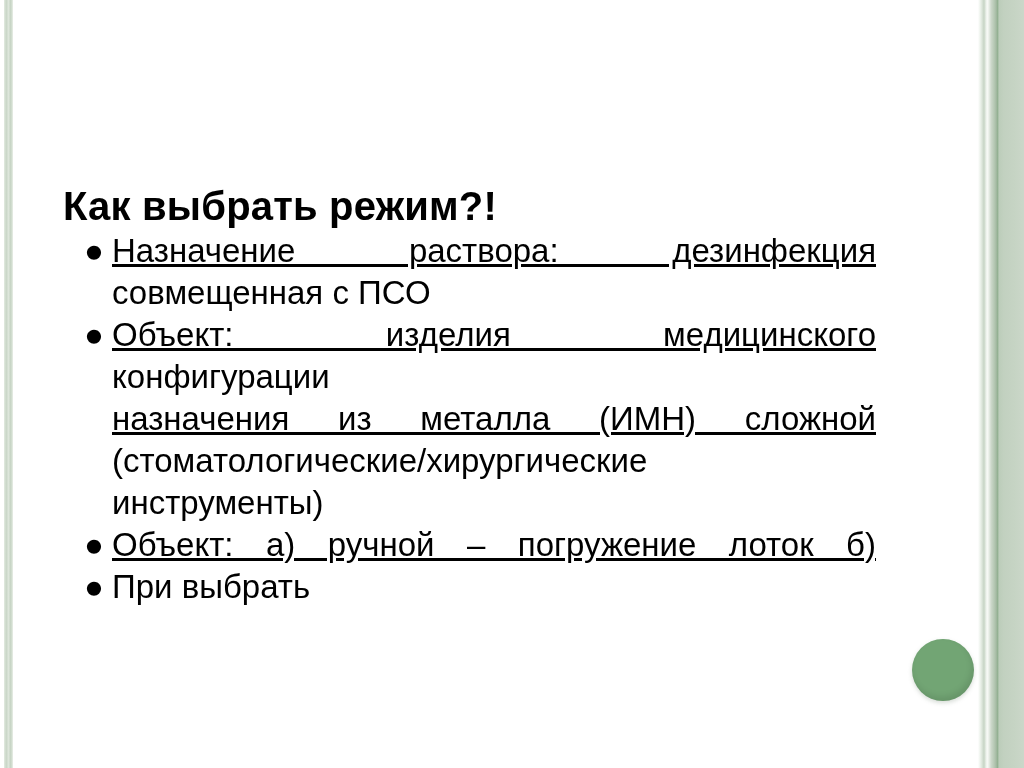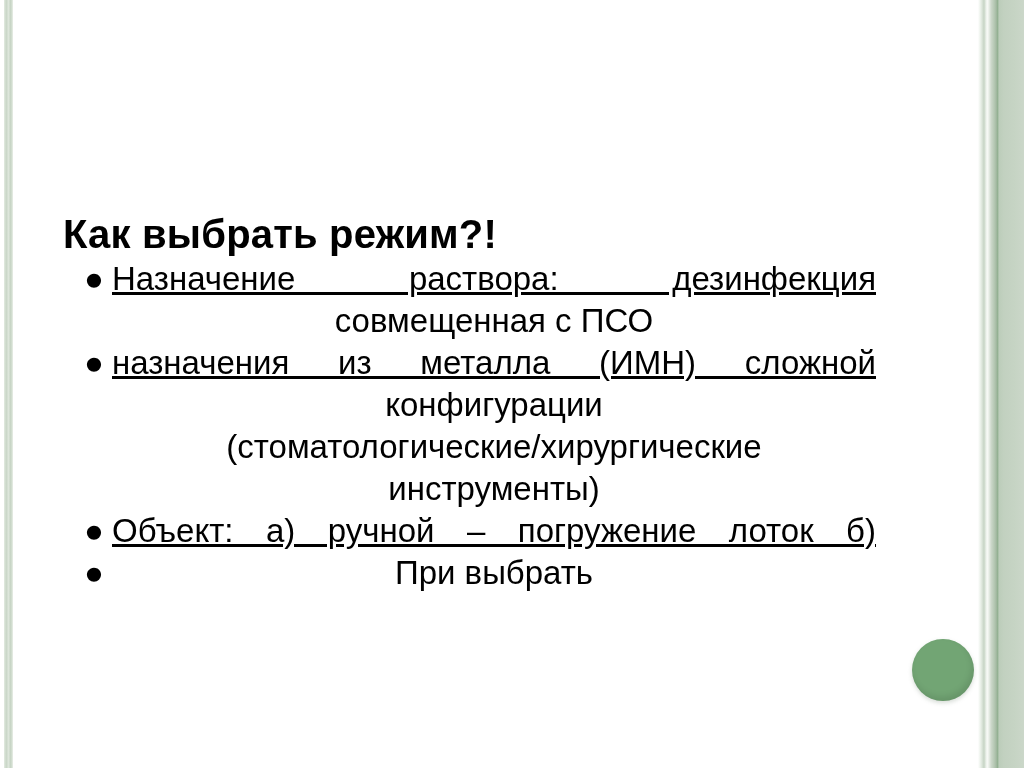--- a/index.html
+++ b/index.html
@@ -29,21 +29,20 @@
     position: absolute; left: 912px; top: 639px;
     width: 62px; height: 62px;
     border-radius: 50%;
     background: var(--circle-green, #72a574);
     box-shadow: inset -2px -4px 6px rgba(0,0,0,0.10),
                 0 2px 4px rgba(110,130,110,0.28);
   }
   .content {
     position: absolute; left: 63px; top: 183px;
     width: 813px;
-    margin-top: 28px;
   }
   .slide-title {
     margin: 0;
     font-family: "Liberation Sans", sans-serif;
     font-weight: bold;
     font-size: 40px;
     line-height: 47px;
     letter-spacing: 0.2px;
     white-space: nowrap;
   }
@@ -53,21 +52,21 @@
   }
   .bullet-item {
     position: relative;
     padding-left: 49px;
   }
   .bullet-glyph {
     position: absolute;
     left: 21px; top: 0;
     line-height: 42px;
   }
-  .line { text-align: center; }
+  .line { text-align: left; }
   .line.just {
     text-align: justify;
     text-align-last: justify;
     text-decoration: underline;
   }
 </style>
 </head>
 <body>
 
 <div class="left-stripe"></div>
@@ -80,22 +79,23 @@
   <div class="bullets">
 
     <div class="bullet-item">
       <span class="bullet-glyph">●</span>
       <div class="line just">Назначение раствора: дезинфекция</div>
       <div class="line">совмещенная с ПСО</div>
     </div>
 
     <div class="bullet-item">
       <span class="bullet-glyph">●</span>
+      <div class="line just">Объект: изделия медицинского</div>
+      <div class="line">конфигурации</div>
       <div class="line just">назначения из металла (ИМН) сложной</div>
-      <div class="line">конфигурации</div>
       <div class="line">(стоматологические/хирургические</div>
       <div class="line">инструменты)</div>
     </div>
 
     <div class="bullet-item">
       <span class="bullet-glyph">●</span>
       <div class="line just">Объект: а) ручной – погружение лоток б)</div>
     </div>
 
     <div class="bullet-item">

